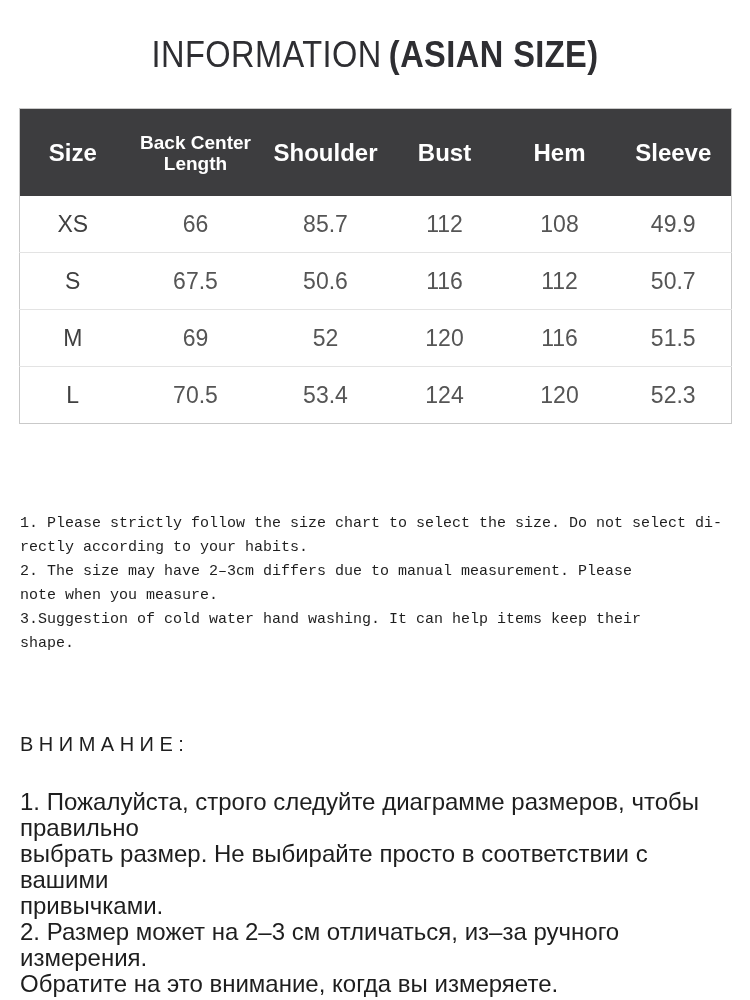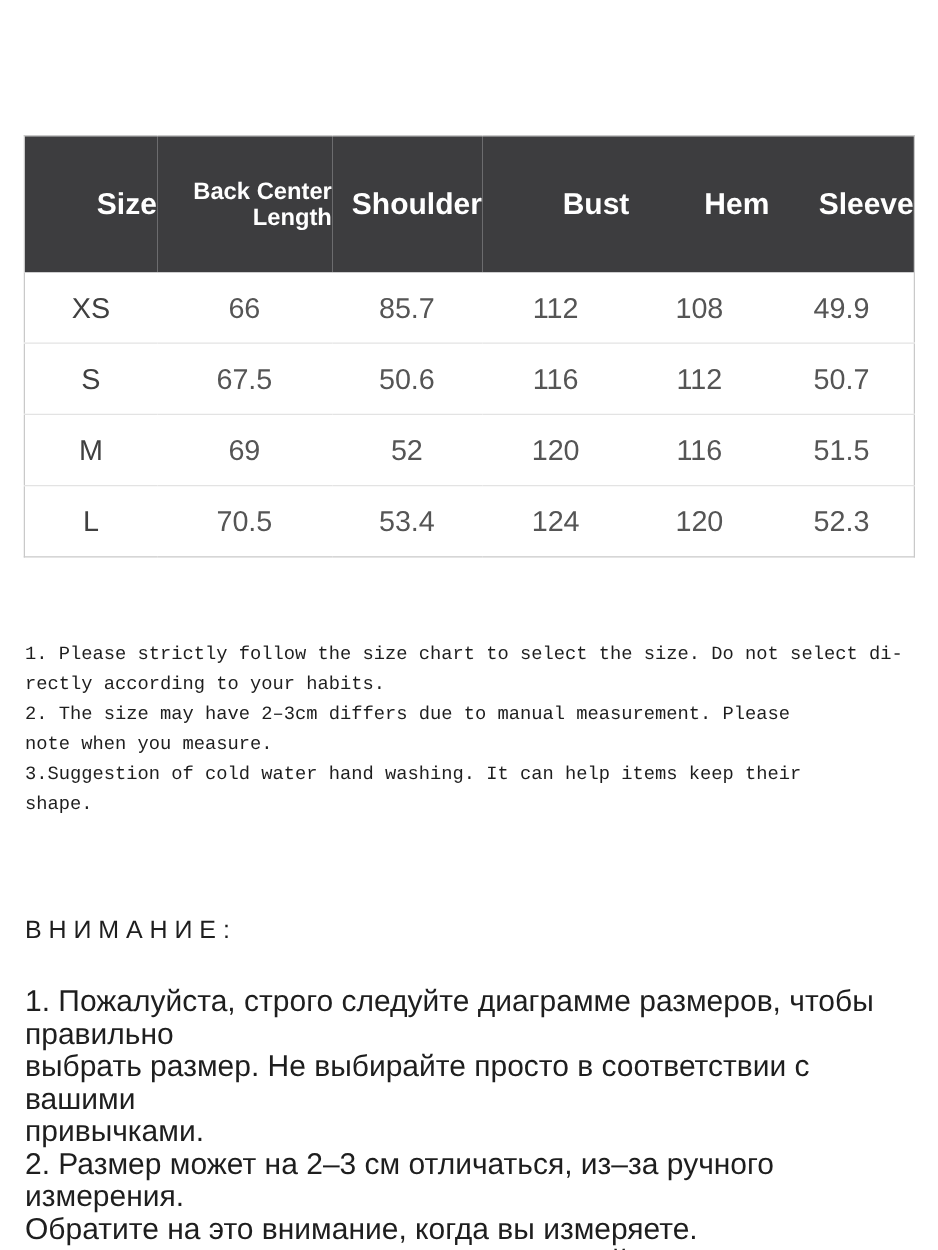--- a/index.html
+++ b/index.html
@@ -59,22 +59,22 @@
     width: 712px;
     border-collapse: collapse;
     table-layout: fixed;
     border: 1px solid var(--table-border);
   }
   .size-table thead th {
     background: var(--header-bg);
     color: var(--header-text);
     font-size: 24px;
     font-weight: 600;
-    height: 109px;
-    text-align: right;
+    height: 87px;
+    text-align: center;
     vertical-align: middle;
     white-space: pre-line;
     padding: 0;
   }
   .size-table thead th.th-small {
     font-size: 19px;
     line-height: 21px;
   }
   .size-table tbody td {
     height: 56px;
@@ -135,20 +135,25 @@
     line-height: 26px;
     color: var(--note-text);
     white-space: pre-line;
   }
 </style>
 </head>
 <body>
 
 <div class="page">
 
+  <h1 class="title">
+    <span class="title-inner">
+      <span>INFORMATION</span><span class="title-bold">(ASIAN SIZE)</span>
+    </span>
+  </h1>
 
   <table class="size-table">
     <colgroup>
       <col style="width:106px">
         <col style="width:140px">
         <col style="width:120px">
       <col style="width:118px">
         <col style="width:112px">
         <col style="width:116px">
     </colgroup>

